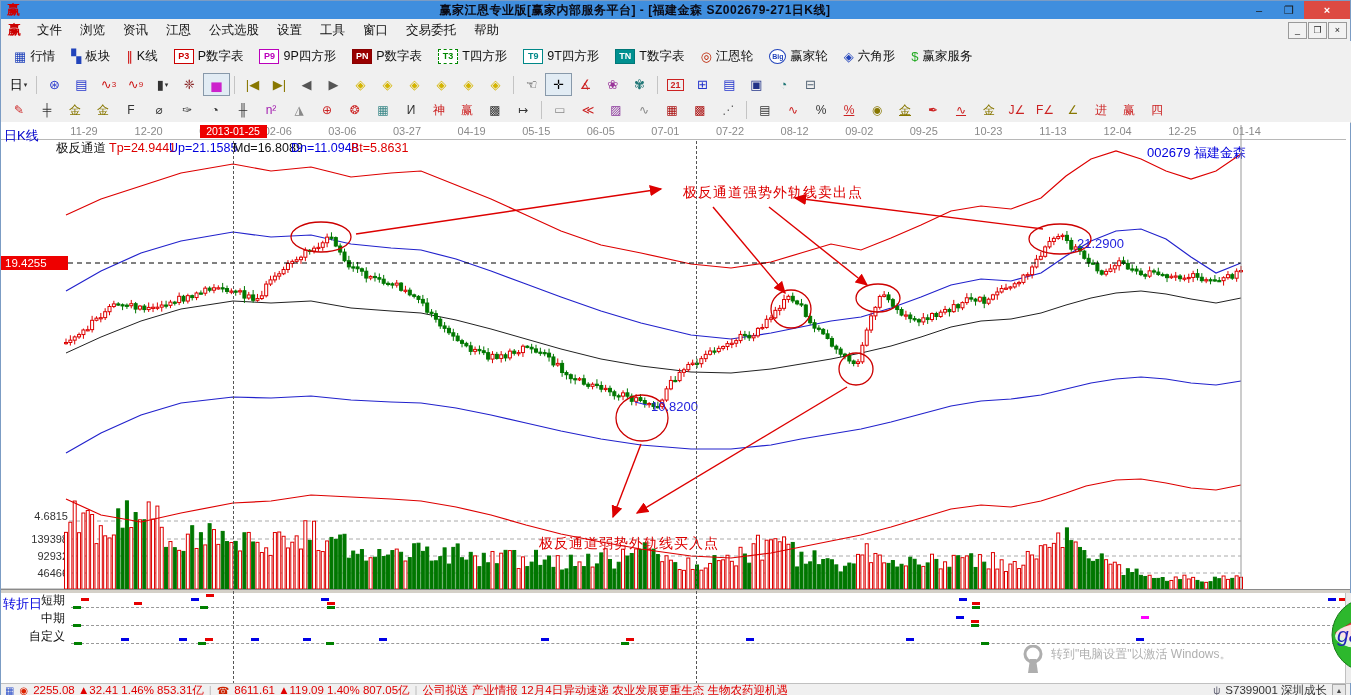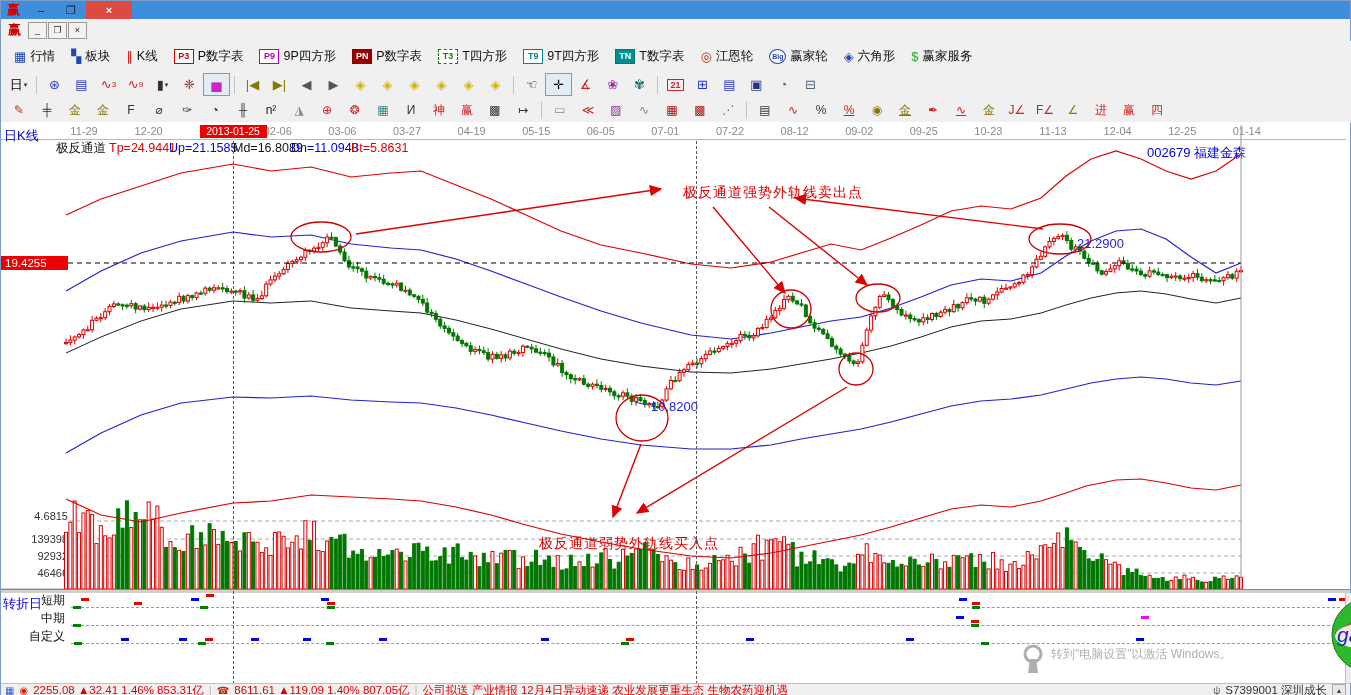--- a/index.html
+++ b/index.html
@@ -70,29 +70,42 @@
   .wm-l2{font-size:12px;margin-top:5px;}
   .gannlogo{position:absolute;left:1322px;top:596px;z-index:9;}
 </style>
 </head>
 <body>
 
 <div class="app">
 
   <div class="titlebar">
     <span class="tl-logo">赢</span>
+    <span class="tl-text">赢家江恩专业版[赢家内部服务平台] - [福建金森  SZ002679-271日K线]</span>
     <span class="tl-btns">
       <span class="tl-btn">–</span>
       <span class="tl-btn">❐</span>
       <span class="tl-btn close">×</span>
     </span>
   </div>
 
   <div class="menubar">
     <span class="mb-logo">赢</span>
+    <span class="mb-items" id="mb-items">
+        <span class="mi">文件</span>
+        <span class="mi">浏览</span>
+        <span class="mi">资讯</span>
+        <span class="mi">江恩</span>
+        <span class="mi">公式选股</span>
+        <span class="mi">设置</span>
+        <span class="mi">工具</span>
+        <span class="mi">窗口</span>
+        <span class="mi">交易委托</span>
+        <span class="mi">帮助</span>
+      </span>
     <span class="mb-ctrls" id="mb-ctrls">
         <span class="mb-cbtn">_</span>
         <span class="mb-cbtn">❐</span>
         <span class="mb-cbtn">×</span>
       </span>
   </div>
 
   <div class="tb tb1" id="tb1">
       <div class="t1btn">
         <span class="t1glyph" style="color: rgb(34, 68, 187);">▦</span>
@@ -265,21 +278,21 @@
       </div>
       <div class="ibtn" style="color: rgb(51, 51, 51);">
         <span>✑</span>
       </div>
       <div class="ibtn" style="color: rgb(51, 51, 51);">
         <span>◔</span>
       </div>
       <div class="ibtn" style="color: rgb(51, 51, 51);">
         <span>╫</span>
       </div>
-      <div class="ibtn" style="color: #0f172a;">
+      <div class="ibtn" style="color: #a21caf;">
         <span>n²</span>
       </div>
       <div class="ibtn" style="color: rgb(136, 136, 136);">
         <span>◮</span>
       </div>
       <div class="ibtn" style="color: rgb(204, 34, 34);">
         <span>⊕</span>
       </div>
       <div class="ibtn" style="color: rgb(204, 34, 34);">
         <span>❂</span>

